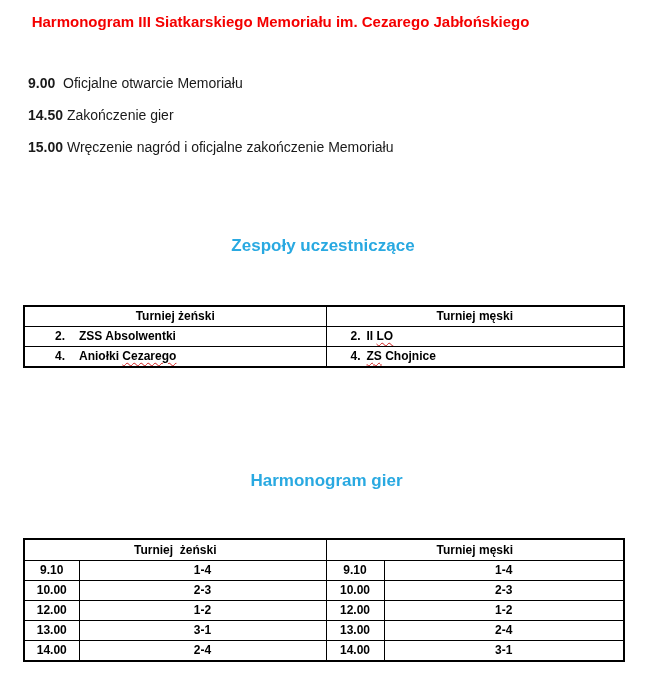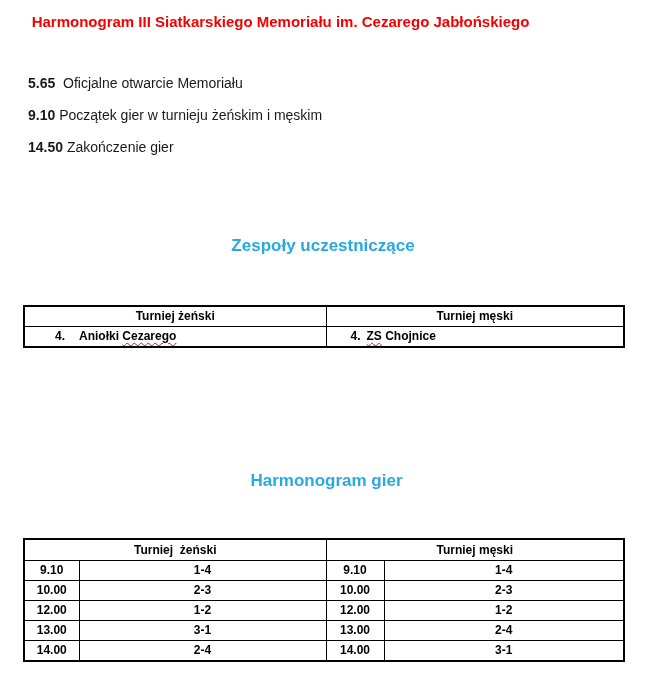--- a/index.html
+++ b/index.html
@@ -58,36 +58,40 @@
     text-decoration-thickness:1px;
     text-underline-offset:2px;
   }
 </style>
 </head>
 <body>
 
 <div class="doc-title">Harmonogram III Siatkarskiego Memoriału im. Cezarego Jabłońskiego</div>
 
 <div class="schedule">
-  <div class="sched-item"><span class="sched-time">5.65</span><span class="sched-sep">  </span><span>Oficjalne otwarcie Memoriału</span></div>
-  <div class="sched-item"><span class="sched-time">9.10</span><span class="sched-sep"> </span><span>Początek gier w turnieju żeńskim i męskim</span></div>
+  <div class="sched-item"><span class="sched-time">9.00</span><span class="sched-sep">  </span><span>Oficjalne otwarcie Memoriału</span></div>
   <div class="sched-item"><span class="sched-time">14.50</span><span class="sched-sep"> </span><span>Zakończenie gier</span></div>
+  <div class="sched-item"><span class="sched-time">15.00</span><span class="sched-sep"> </span><span>Wręczenie nagród i oficjalne zakończenie Memoriału</span></div>
 </div>
 
 <div class="section-heading" id="teams-heading">Zespoły uczestniczące</div>
 
 <table id="teams-table">
   <colgroup>
       <col style="width:302px">
       <col style="width:298px">
     </colgroup>
   <tbody>
       <tr>
     <th>Turniej żeński</th>
     <th>Turniej męski</th>
+  </tr>
+  <tr>
+    <td class="team-cell left"><span class="num">2.</span><span><span>ZSS Absolwentki</span></span></td>
+    <td class="team-cell right"><span class="num">2.</span><span><span>II </span><span class="sq">LO</span></span></td>
   </tr>
   <tr>
     <td class="team-cell left"><span class="num">4.</span><span><span>Aniołki </span><span class="sq">Cezarego</span></span></td>
     <td class="team-cell right"><span class="num">4.</span><span><span class="sq">ZS</span><span> Chojnice</span></span></td>
   </tr>
 </tbody>
   </table>
 
 <div class="section-heading" id="games-heading">Harmonogram gier</div>
 

